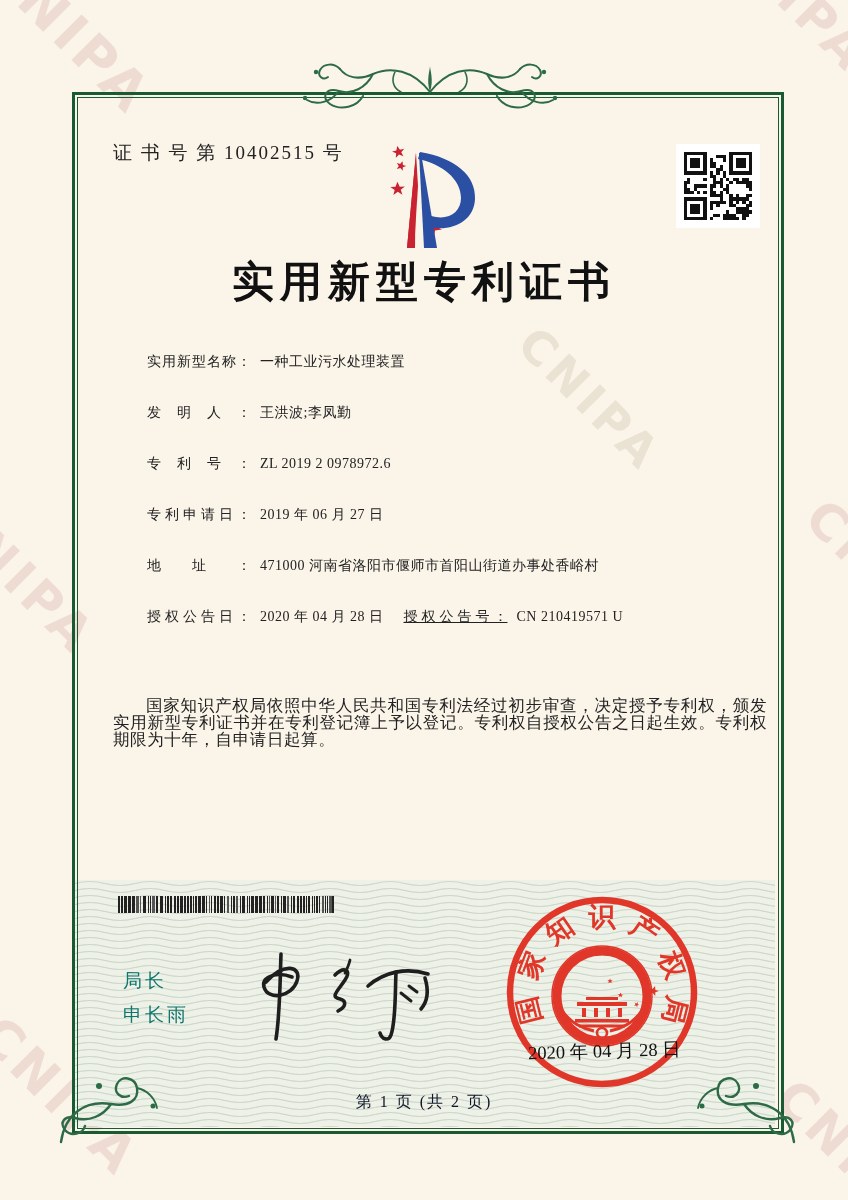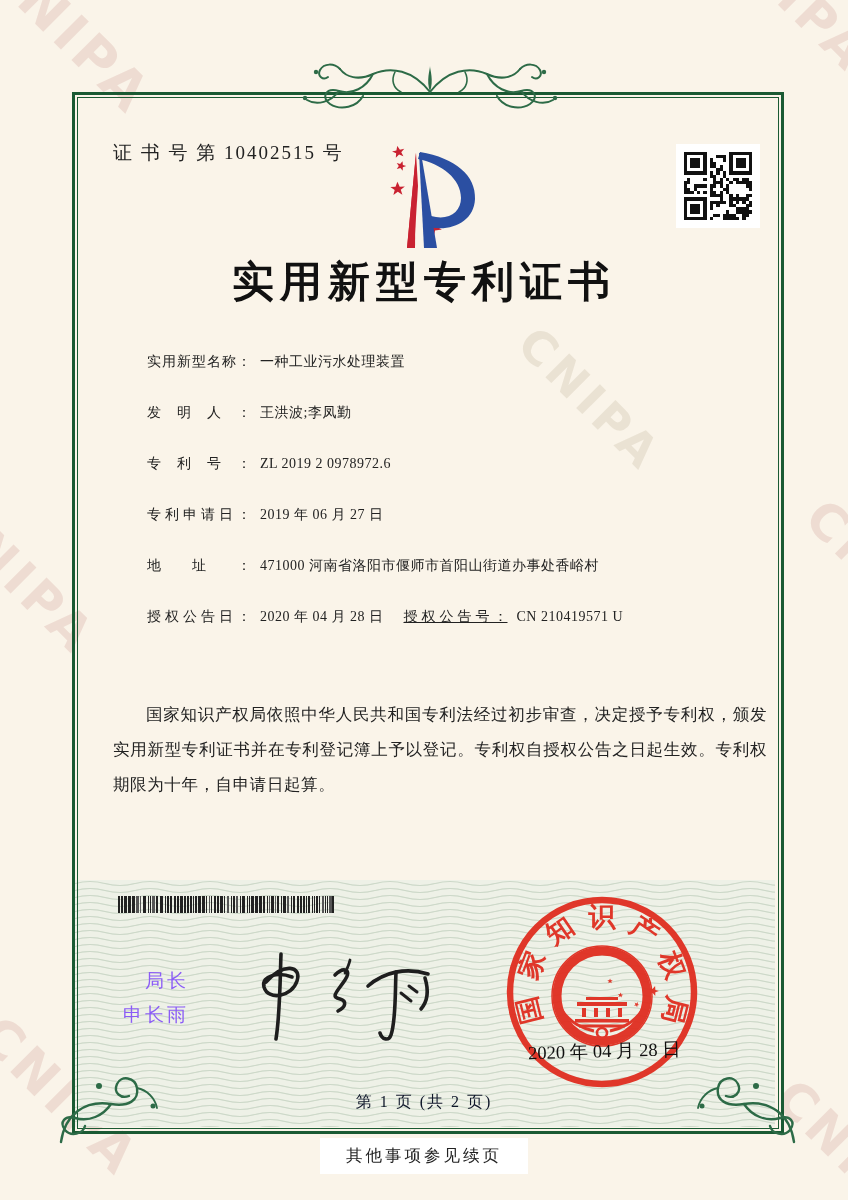--- a/index.html
+++ b/index.html
@@ -43,27 +43,27 @@
          font-size:42px;font-weight:bold;color:#111;letter-spacing:6px;}
 
   .fields{position:absolute;left:113px;top:350px;width:560px;font-size:14px;color:#222;margin-left:34px;}
   .frow{height:24px;line-height:24px;margin-bottom:27px;white-space:nowrap;}
   .flabel{display:inline-block;width:104px;text-align:justify;text-align-last:justify;
           vertical-align:top;}
   .fvalue{margin-left:9px;letter-spacing:0.5px;}
   .flabel2{margin-left:20px;text-decoration:underline;}
 
   .paras{position:absolute;left:113px;top:697px;width:654px;font-size:16.5px;
-         color:#222;line-height:35px;text-align:justify;}
+         color:#222;line-height:17px;text-align:justify;}
   .paras p{margin:0;text-indent:2em;letter-spacing:0.6px;}
 
   .barcode{position:absolute;left:118px;top:896px;}
 
-  .signer{position:absolute;left:123px;top:964px;font-size:19px;color:#8b5cf6;
-          letter-spacing:3px;line-height:34px;text-align:right;}
+  .signer{position:absolute;left:123px;top:964px;font-size:19px;color:#0f766e;
+          letter-spacing:3px;line-height:34px;}
   .sig{position:absolute;left:238px;top:942px;}
 
   .seal{position:absolute;left:502px;top:892px;}
   .seal-date{position:absolute;left:528px;top:1038px;width:170px;font-size:18.5px;
              color:#101010;white-space:nowrap;transform:rotate(-1.5deg);}
 
   .page-info{position:absolute;left:0;top:1092px;width:848px;text-align:center;
              font-size:16px;color:#0f172a;letter-spacing:2px;}
   .cont-box{position:absolute;left:50%;top:1138px;transform:translateX(-50%);
             background:#ffffff;padding:7px 26px;font-size:16.5px;color:#222;
@@ -443,16 +443,15 @@
           </g>
           <circle cx="0" cy="37" r="5" fill="none" stroke="#e02a1c" stroke-width="2.6"></circle>
           <path d="M-44,6 C-38,22 -26,31 -8,35 M44,6 C38,22 26,31 8,35" fill="none" stroke="#e02a1c" stroke-width="3"></path>
         </g>
       </g>
     </svg>
     <div class="seal-date">2020 年 04 月 28 日</div>
 
     <div class="page-info">第 1 页 (共 2 页)</div>
 
-    <div class="cont-box">其他事项参见续页</div>
 
   </div>
 </div>
 
 </body></html>

